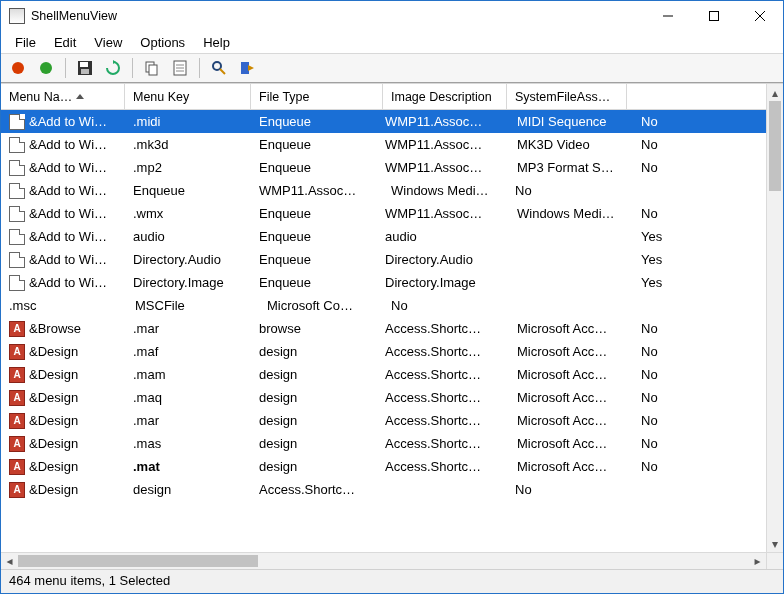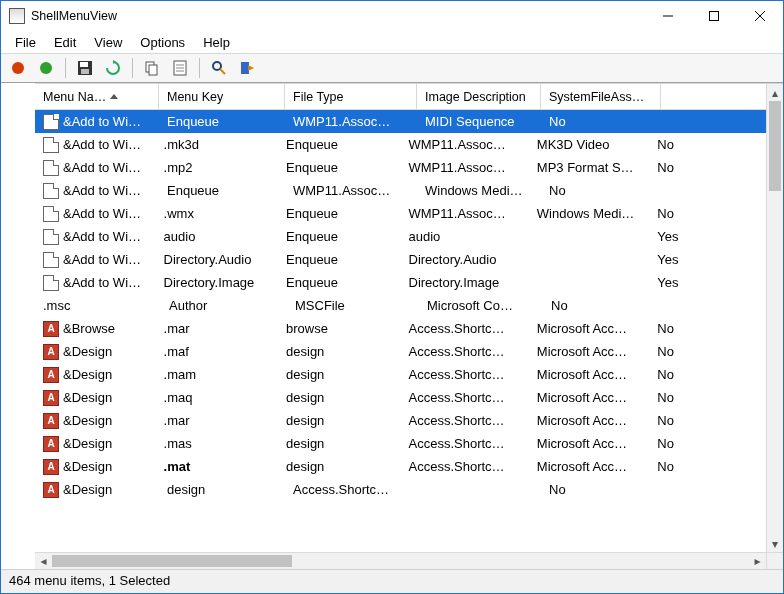--- a/index.html
+++ b/index.html
@@ -11,21 +11,21 @@
   .win-controls { margin-left: auto; display: flex; }
   .win-btn { width: 46px; height: 30px; display: flex; align-items: center; justify-content: center; color: #222; }
   .menubar { height: 22px; display: flex; align-items: center; gap: 2px; padding: 0 6px; }
   .menubar .menu-item { padding: 2px 8px; font-size: 13px; }
   .toolbar { height: 30px; border-top: 1px solid #d8d8d8; border-bottom: 1px solid #a0a0a0; background: #f6f6f6; display: flex; align-items: center; padding: 0 6px; gap: 6px; }
   .tb-sep { width: 1px; height: 20px; background: #c0c0c0; margin: 0 2px; }
   .tb-btn { width: 22px; height: 22px; display: flex; align-items: center; justify-content: center; border: 1px solid transparent; }
   .dot { width: 12px; height: 12px; border-radius: 50%; }
   .dot.red { background: #d83b01; }
   .dot.green { background: #2fa02f; }
-  .content { flex: 1; display: flex; flex-direction: column; overflow: hidden; border-top: 1px solid #d8d8d8; position: relative; margin-left: 34px; }
+  .content { flex: 1; display: flex; flex-direction: column; overflow: hidden; border-top: 1px solid #d8d8d8; position: relative; }
   .grid-wrap { flex: 1; overflow: hidden; position: relative; }
   .grid { position: absolute; inset: 0 17px 17px 0; overflow: hidden; }
   .grid-head { display: flex; background: #fff; border-bottom: 1px solid #d8d8d8; height: 26px; }
   .gh { border-right: 1px solid #d8d8d8; padding: 4px 8px; font-size: 12.5px; white-space: nowrap; overflow: hidden; text-overflow: ellipsis; display: flex; align-items: center; }
   .gh.sorted::after { content: ""; display:inline-block; margin-left:4px; width:0; height:0; border-left:4px solid transparent; border-right:4px solid transparent; border-bottom:5px solid #555; }
   .rows { }
   .row { display: flex; height: 23px; align-items: center; }
   .row.sel { background: #1a6fd6; color: #fff; }
   .cell { padding: 0 8px; white-space: nowrap; overflow: hidden; text-overflow: ellipsis; font-size: 13px; display: flex; align-items: center; }
   .cell.first { gap: 4px; }
@@ -140,20 +140,21 @@
             <div class="gh" style="width: 132px;">File Type</div>
             <div class="gh" style="width: 124px;">Image Description</div>
             <div class="gh" style="width: 120px;">SystemFileAss…</div>
           </div>
         <div class="rows" id="rows">
             <div class="row sel">
               <div class="cell first" style="width: 124px;">
                 <span class="row-icon page"></span>
                 <span>&amp;Add to Wi…</span>
               </div>
+              <div class="cell" style="width: 126px;">.midi</div>
               <div class="cell" style="width: 126px;">Enqueue</div>
               <div class="cell" style="width: 132px;">WMP11.Assoc…</div>
               <div class="cell" style="width: 124px;">MIDI Sequence</div>
               <div class="cell" style="width: 120px;">No</div>
             </div>
             <div class="row">
               <div class="cell first" style="width: 124px;">
                 <span class="row-icon page"></span>
                 <span>&amp;Add to Wi…</span>
               </div>
@@ -223,21 +224,20 @@
                 <span>&amp;Add to Wi…</span>
               </div>
               <div class="cell" style="width: 126px;">Directory.Image</div>
               <div class="cell" style="width: 126px;">Enqueue</div>
               <div class="cell" style="width: 132px;">Directory.Image</div>
               <div class="cell" style="width: 124px;"></div>
               <div class="cell" style="width: 120px;">Yes</div>
             </div>
             <div class="row">
               <div class="cell" style="width: 126px;">.msc</div>
-              <div class="cell" style="width: 126px;">Author</div>
               <div class="cell" style="width: 132px;">MSCFile</div>
               <div class="cell" style="width: 124px;">Microsoft Co…</div>
               <div class="cell" style="width: 120px;">No</div>
             </div>
             <div class="row">
               <div class="cell first" style="width: 124px;">
                 <span class="row-icon red"></span>
                 <span>&amp;Browse</span>
               </div>
               <div class="cell" style="width: 126px;">.mar</div>

